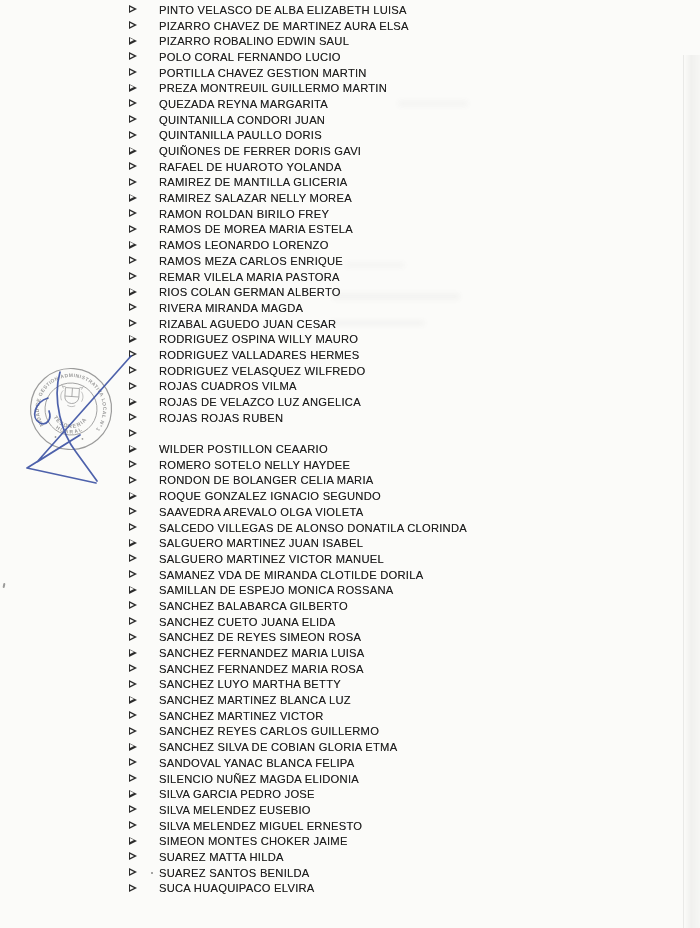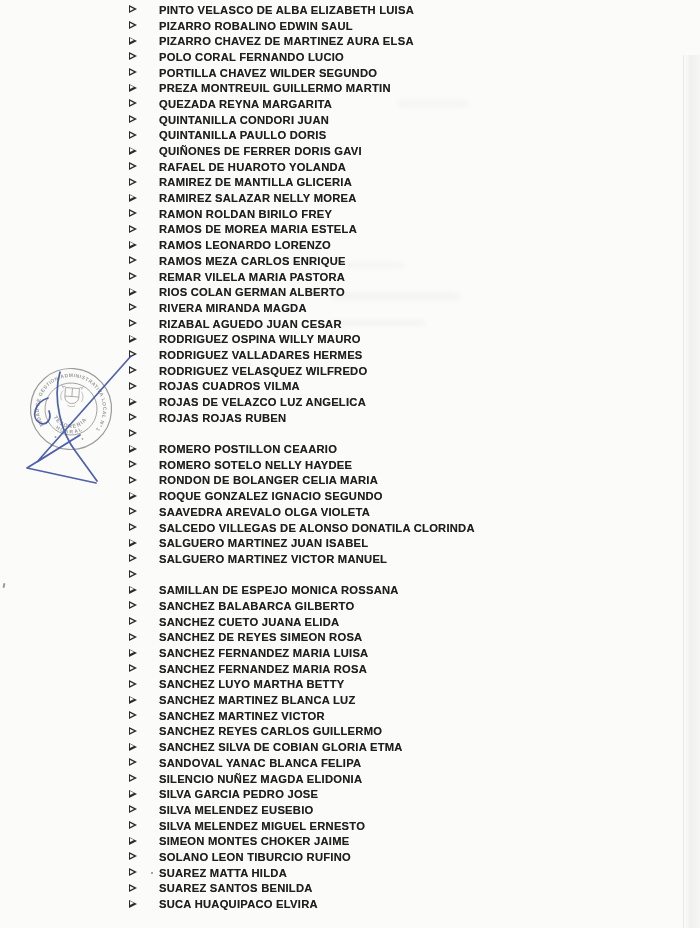--- a/index.html
+++ b/index.html
@@ -52,21 +52,21 @@
     content: "";
     position: absolute;
     left: 1.1px; top: 1.7px;
     width: 0; height: 0;
     border-left: 4.4px solid #fbfbf9;
     border-top: 2.4px solid transparent;
     border-bottom: 2.4px solid transparent;
   }
   .name {
     font-size: 11.2px;
-    font-weight: 700;
+    font-weight: 400;
     letter-spacing: 0.25px;
     color: #1f1f1f;
     text-shadow: 0 0 0.4px rgba(30,30,30,0.55);
     white-space: nowrap;
   }
 
   
   .stamp-wrap {
     position: absolute;
     left: 14px;
@@ -129,36 +129,36 @@
   <div class="ink-speck-row"></div>
 
   <ul class="name-list" id="name-list">
     <li class="row">
       <span class="bullet"></span>
       <span class="name">PINTO VELASCO DE ALBA ELIZABETH LUISA</span>
     </li>
 
     <li class="row">
       <span class="bullet"></span>
+      <span class="name">PIZARRO CHAVEZ DE MARTINEZ AURA ELSA</span>
+    </li>
+
+    <li class="row">
+      <span class="bullet"></span>
       <span class="name">PIZARRO ROBALINO EDWIN SAUL</span>
     </li>
 
     <li class="row">
       <span class="bullet"></span>
-      <span class="name">PIZARRO CHAVEZ DE MARTINEZ AURA ELSA</span>
-    </li>
-
-    <li class="row">
-      <span class="bullet"></span>
       <span class="name">POLO CORAL FERNANDO LUCIO</span>
     </li>
 
     <li class="row">
       <span class="bullet"></span>
-      <span class="name">PORTILLA CHAVEZ WILDER SEGUNDO</span>
+      <span class="name">PORTILLA CHAVEZ GESTION MARTIN</span>
     </li>
 
     <li class="row">
       <span class="bullet"></span>
       <span class="name">PREZA MONTREUIL GUILLERMO MARTIN</span>
     </li>
 
     <li class="row">
       <span class="bullet"></span>
       <span class="name">QUEZADA REYNA MARGARITA</span>
@@ -263,21 +263,21 @@
       <span class="bullet"></span>
       <span class="name">ROJAS ROJAS RUBEN</span>
     </li>
 
     <li class="row">
       <span class="bullet"></span>
     </li>
 
     <li class="row">
       <span class="bullet"></span>
-      <span class="name">ROMERO POSTILLON CEAARIO</span>
+      <span class="name">WILDER POSTILLON CEAARIO</span>
     </li>
 
     <li class="row">
       <span class="bullet"></span>
       <span class="name">ROMERO SOTELO NELLY HAYDEE</span>
     </li>
 
     <li class="row">
       <span class="bullet"></span>
       <span class="name">RONDON DE BOLANGER CELIA MARIA</span>
@@ -303,20 +303,21 @@
       <span class="name">SALGUERO MARTINEZ JUAN ISABEL</span>
     </li>
 
     <li class="row">
       <span class="bullet"></span>
       <span class="name">SALGUERO MARTINEZ VICTOR MANUEL</span>
     </li>
 
     <li class="row">
       <span class="bullet"></span>
+      <span class="name">SAMANEZ VDA DE MIRANDA CLOTILDE DORILA</span>
     </li>
 
     <li class="row">
       <span class="bullet"></span>
       <span class="name">SAMILLAN DE ESPEJO MONICA ROSSANA</span>
     </li>
 
     <li class="row">
       <span class="bullet"></span>
       <span class="name">SANCHEZ BALABARCA GILBERTO</span>
@@ -391,24 +392,20 @@
     <li class="row">
       <span class="bullet"></span>
       <span class="name">SILVA MELENDEZ MIGUEL ERNESTO</span>
     </li>
 
     <li class="row">
       <span class="bullet"></span>
       <span class="name">SIMEON MONTES CHOKER JAIME</span>
     </li>
 
-    <li class="row">
-      <span class="bullet"></span>
-      <span class="name">SOLANO LEON TIBURCIO RUFINO</span>
-    </li>
 
     <li class="row">
       <span class="bullet"></span>
       <span class="name">SUAREZ MATTA HILDA</span>
     </li>
 
     <li class="row">
       <span class="bullet"></span>
       <span class="name">SUAREZ SANTOS BENILDA</span>
     </li>

